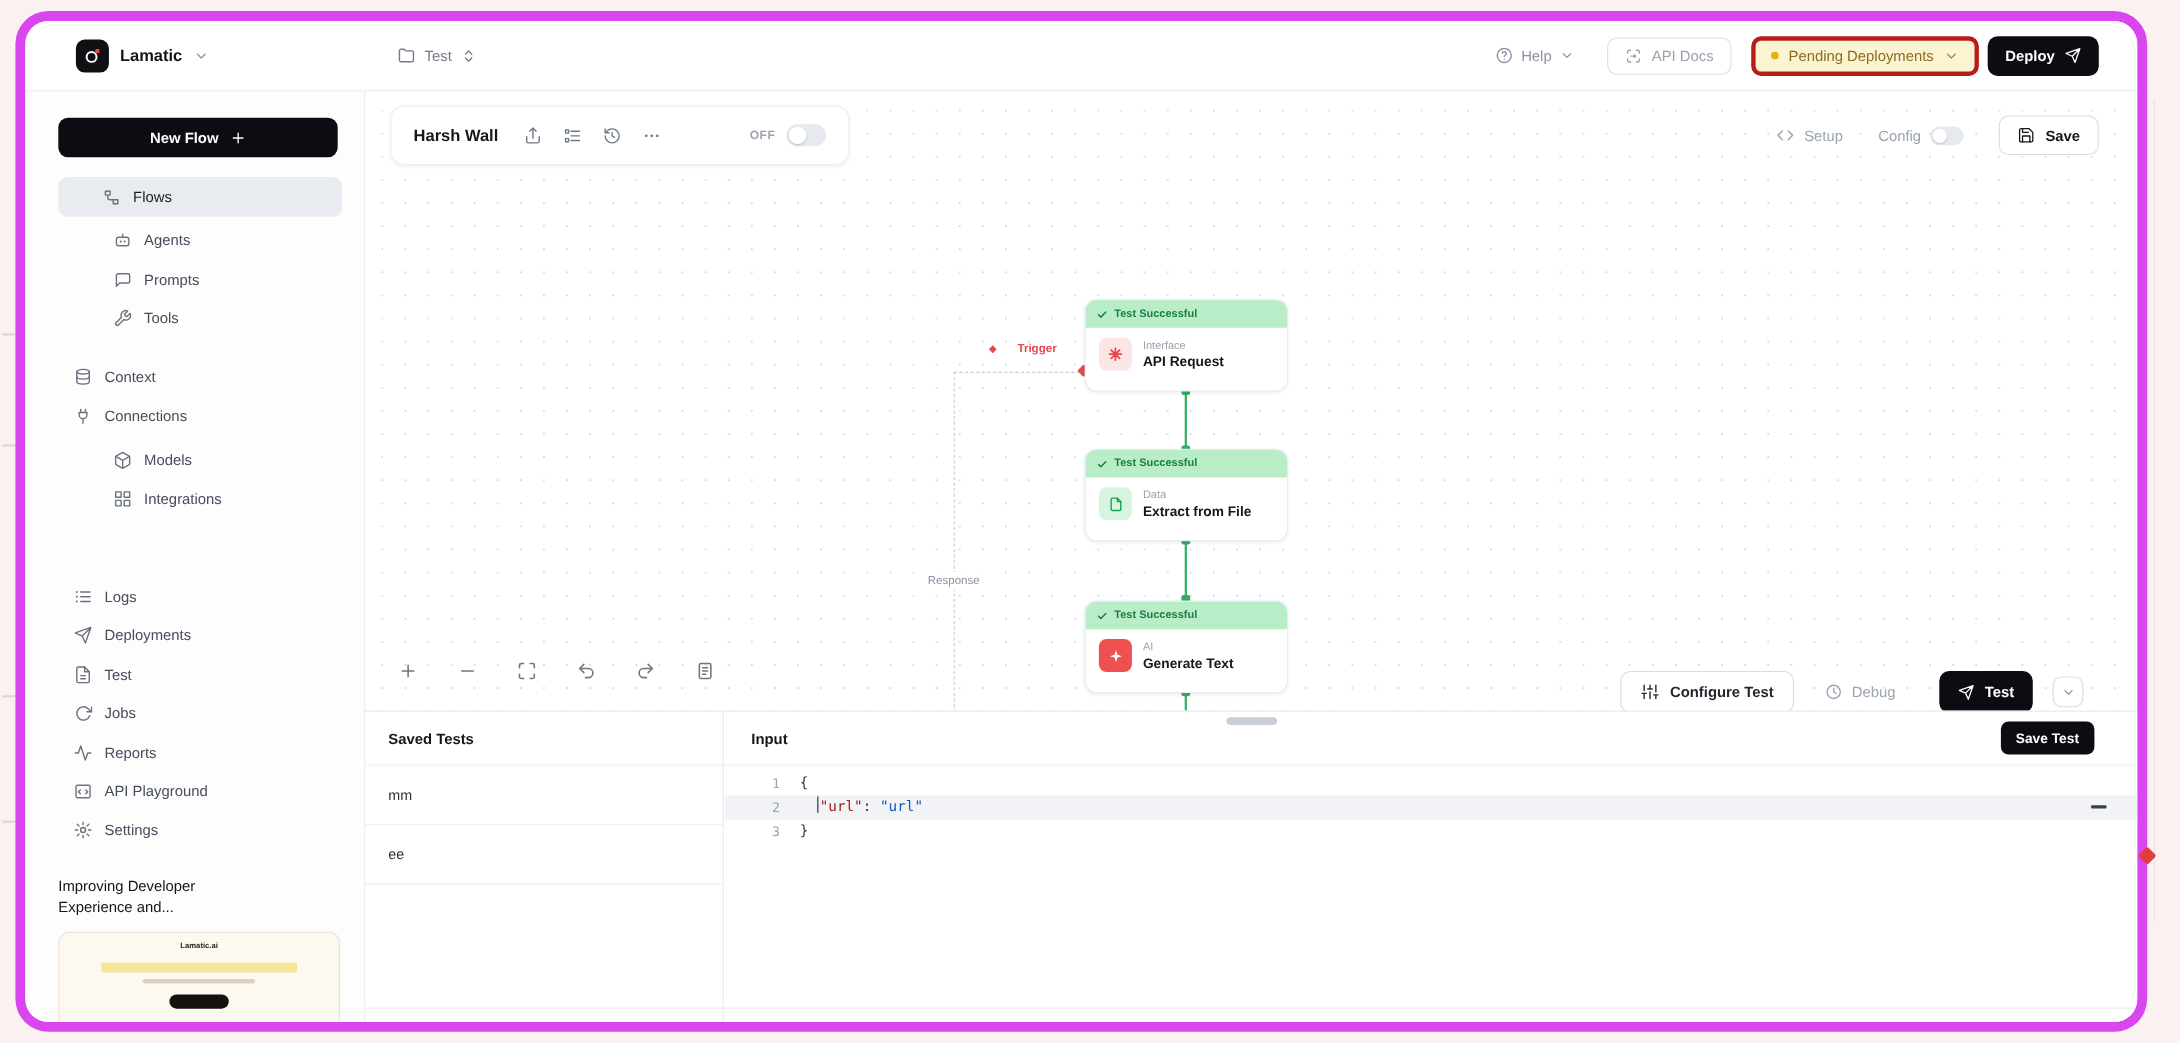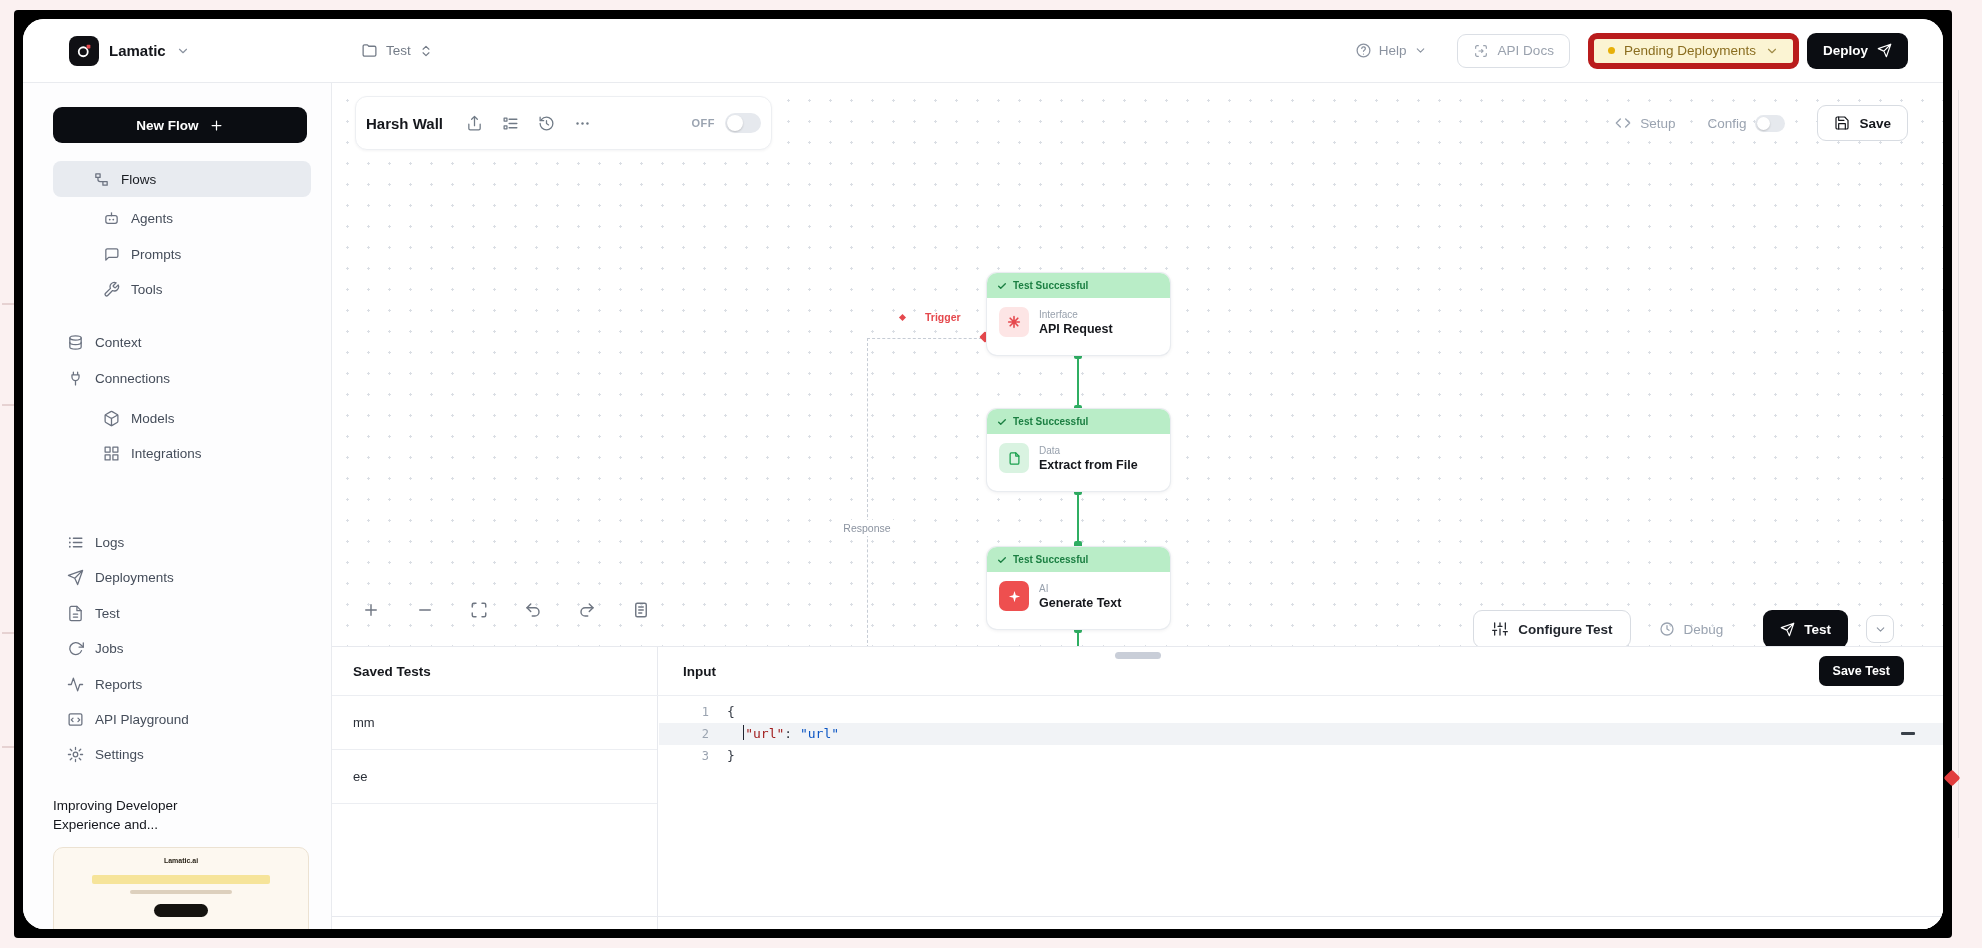--- a/index.html
+++ b/index.html
@@ -15,21 +15,21 @@
   .ic { flex:none; }
 
   
   .bg-tick { position:absolute; left:2px; width:12px; height:2px; background:#e6d2d2; }
   .bg-vline-r { position:absolute; left:1958px; top:90px; bottom:110px; width:1px; background:rgba(120,120,130,.14); }
   .red-diamond { position:absolute; left:1946px; top:772px; width:12px; height:12px; background:#e23d3d; transform:rotate(45deg); border-radius:2px; z-index:50; }
 
   
   .frame {
     position:absolute; left:14px; top:10px; width:1938px; height:928px;
-    background:#000000; border-radius:4px; padding:9px;
+    background:#d946ef; border-radius:30px; padding:9px;
   }
   .app {
     position:relative; width:100%; height:100%;
     background:#ffffff; border-radius:21px; overflow:hidden;
   }
 
   
   .topbar {
     position:absolute; left:0; right:0; top:0; height:64px;
     background:#fff; border-bottom:1px solid #e9ebef;
@@ -37,21 +37,21 @@
   }
   .topbar-left { width:309px; flex:none; display:flex; align-items:center; gap:10px; padding-left:46px; }
   .logo-box { width:30px; height:30px; border-radius:8px; background:#101014; display:flex; align-items:center; justify-content:center; }
   .brand-name { font-size:15px; font-weight:700; color:#14161b; }
   .muted-ic { color:#8b93a0; }
   .topbar-project { display:flex; align-items:center; gap:8px; margin-left:29px; color:#737b87; font-size:13.5px; }
   .topbar-right { margin-left:auto; display:flex; align-items:center; padding-right:35px; }
   .help-group { display:flex; align-items:center; gap:7px; color:#8b93a0; font-size:13.5px; margin-right:30px; }
   .btn { display:flex; align-items:center; border-radius:9px; cursor:default; }
   .btn-apidocs { height:34px; padding:0 15px; gap:9px; border:1px solid #dbdfe5; background:#fff; color:#9aa2ae; font-size:13.5px; font-weight:500; margin-right:18px; }
-  .btn-pending { height:36px; padding:0 14px; gap:9px; background:#fbf4d3; border:6px solid #b91c1c; color:#8a6d1f; font-size:13.5px; font-weight:500; margin-right:8px; }
+  .btn-pending { height:36px; padding:0 14px; gap:9px; background:#fbf4d3; border:4px solid #b91c1c; color:#8a6d1f; font-size:13.5px; font-weight:500; margin-right:8px; }
   .pending-dot { width:7px; height:7px; border-radius:50%; background:#e7b008; }
   .btn-deploy { height:36px; padding:0 16px; gap:9px; background:#0b0d12; color:#fff; font-size:13.5px; font-weight:600; }
 
   
   .sidebar {
     position:absolute; left:0; top:64px; bottom:0; width:309px;
     background:#fdfdfe; border-right:1px solid #e9ebef; z-index:8; overflow:hidden;
   }
   .new-flow-btn {
     position:absolute; left:30px; right:24px; top:24px; height:36px;
@@ -85,21 +85,21 @@
   .main { position:absolute; left:309px; top:64px; right:0; bottom:0; background:#fff; }
   .canvas {
     position:absolute; left:0; right:0; top:0; height:565px; overflow:hidden;
     background-image: radial-gradient(circle, #dadee4 1.1px, rgba(0,0,0,0) 1.3px);
     background-size: 21px 21px; background-position: 5px 7px;
   }
   .flow-header {
     position:absolute; left:23px; top:13px; width:417px; height:54px;
     background:#fff; border:1px solid #edeff2; border-radius:12px;
     box-shadow:0 1px 3px rgba(16,24,40,.05);
-    display:flex; align-items:center; padding:0 10px; gap:19px; z-index:5;
+    display:flex; align-items:center; padding:0 20px; gap:19px; z-index:5;
   }
   .flow-title { font-size:15px; font-weight:600; color:#15171c; margin-right:4px; }
   .tool-ic { color:#707a86; display:flex; }
   .off-group { margin-left:auto; display:flex; align-items:center; gap:10px; }
   .off-label { font-size:11px; font-weight:700; letter-spacing:.5px; color:#9aa3b0; }
   .toggle { width:36px; height:20px; border-radius:999px; background:#e6e9ee; position:relative; flex:none; }
   .toggle .knob { position:absolute; left:2px; top:2px; width:16px; height:16px; border-radius:50%; background:#fff; box-shadow:0 1px 2px rgba(0,0,0,.18); }
   .toggle.sm { width:30px; height:17px; }
   .toggle.sm .knob { width:13px; height:13px; }
 

